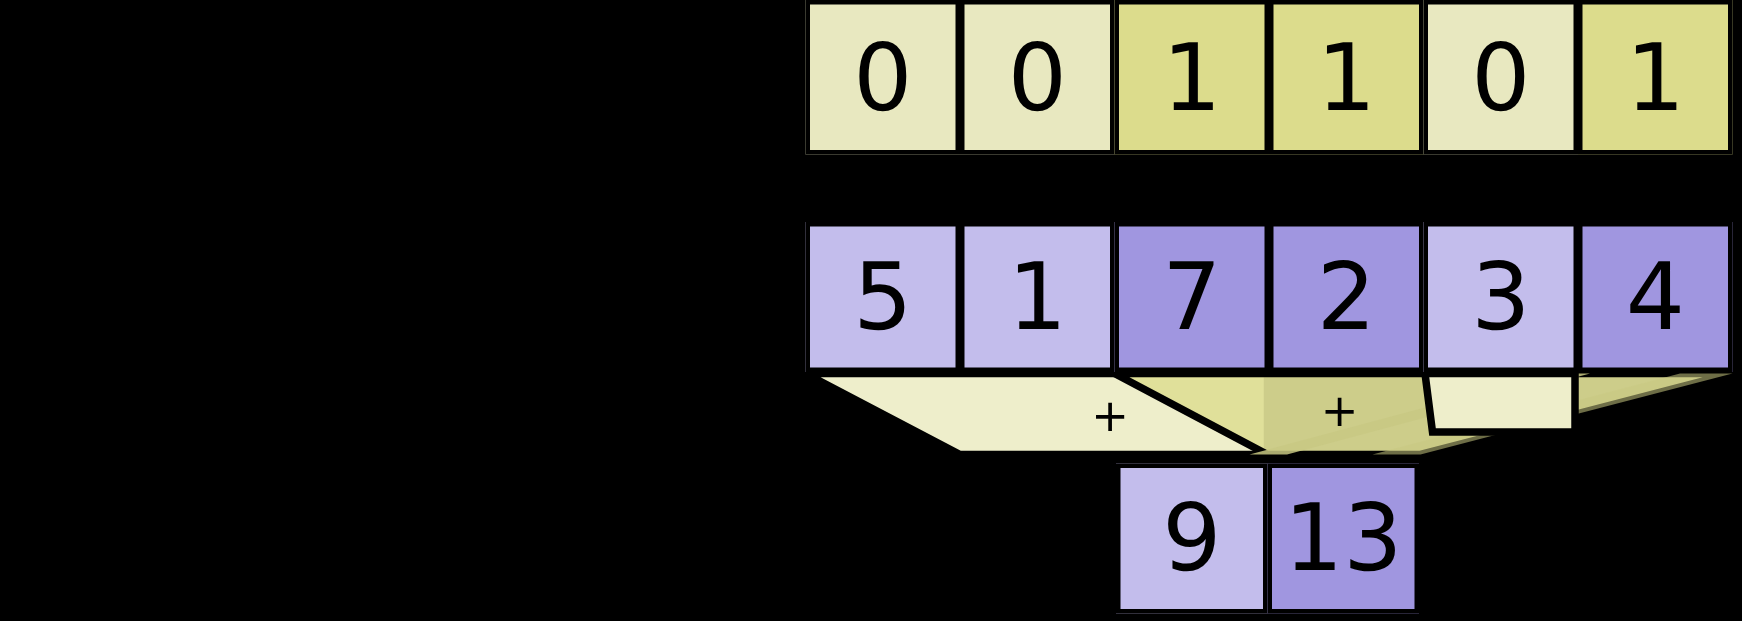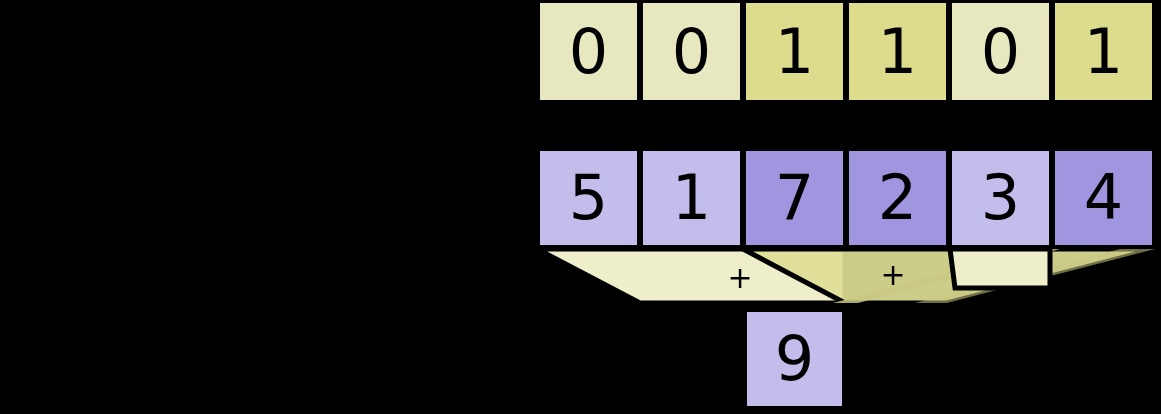--- a/index.html
+++ b/index.html
@@ -80,15 +80,16 @@
     <div class="cell" style="width:103px; height:100px; background:#a096e0;">2</div>
     <div class="cell" style="width:103px; height:100px; background:#c3bdec;">3</div>
     <div class="cell" style="width:103px; height:100px; background:#a096e0;">4</div>
   </div>
 
   <div class="plus-label" style="left:740px; top:278px;">+</div>
   <div class="plus-label" style="left:893px; top:275px;">+</div>
 
   <div class="row" id="result-row" style="left:744px; top:309px;">
     <div class="cell" style="width:101px; height:100px; background:#c3bdec;">9</div>
+    <div class="cell" style="width:101px; height:100px; background:#a096e0;">13</div>
   </div>
 
 </div>
 
 </body></html>

